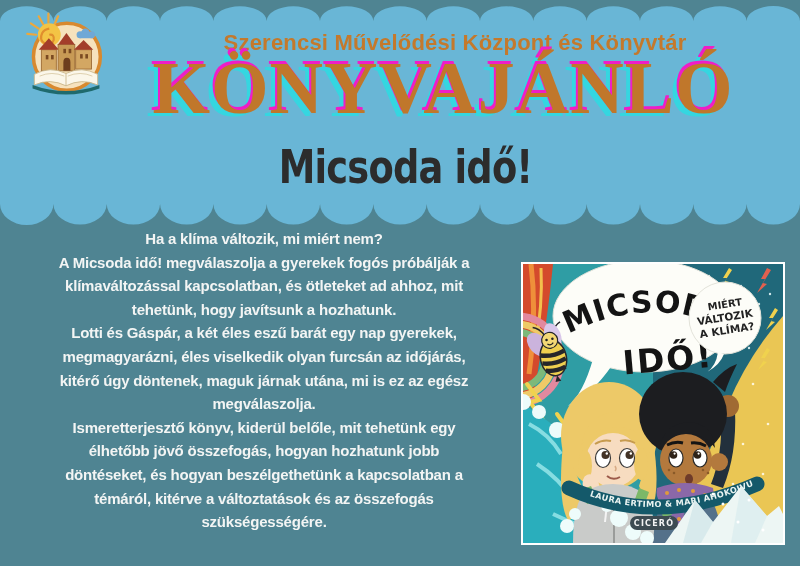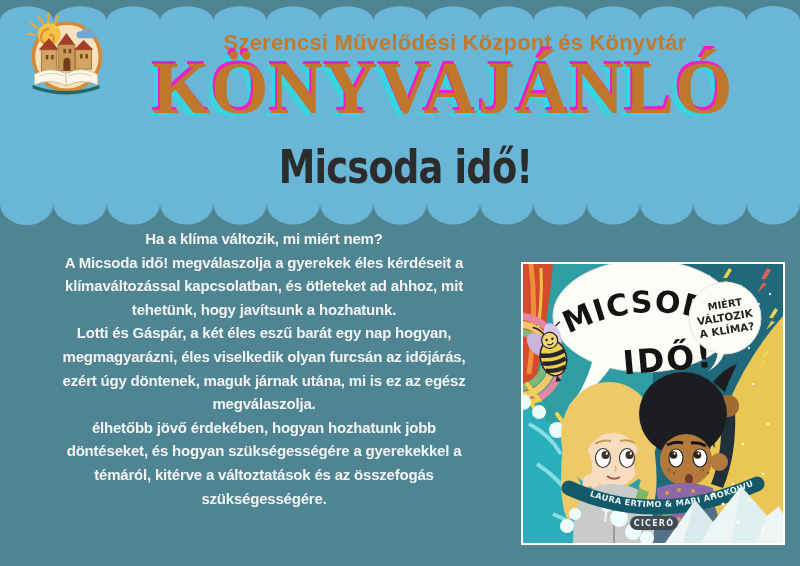--- a/index.html
+++ b/index.html
@@ -91,29 +91,30 @@
       <path d="M12,84 Q50,98 88,84 L88,88 Q50,102 12,88 Z" fill="#1f6a6d"></path>
     </g>
   </svg>
 
   <div class="org-line">Szerencsi Művelődési Központ és Könyvtár</div>
   <div class="main-title">KÖNYVAJÁNLÓ</div>
   <div class="book-title"><span>Micsoda idő!</span></div>
 
   <div class="body-text">
     <div>Ha a klíma változik, mi miért nem?</div>
-    <div>A Micsoda idő! megválaszolja a gyerekek éles kérdéseit a</div>
+    <div>A Micsoda idő! megválaszolja a gyerekek fogós próbálják a</div>
     <div>klímaváltozással kapcsolatban, és ötleteket ad ahhoz, mit</div>
     <div>tehetünk, hogy javítsunk a hozhatunk.</div>
-    <div>Lotti és Gáspár, a két éles eszű barát egy nap hogyan,</div>
+    <div>Lotti és Gáspár, a két éles eszű barát egy nap gyerekek,</div>
     <div>megmagyarázni, éles viselkedik olyan furcsán az időjárás,</div>
-    <div>ezért úgy döntenek, maguk járnak utána, mi is ez az egész</div>
+    <div>kitérő úgy döntenek, maguk járnak utána, mi is ez az egész</div>
     <div>megválaszolja.</div>
-    <div>élhetőbb jövő érdekében, hogyan hozhatunk jobb</div>
-    <div>döntéseket, és hogyan szükségességére a gyerekekkel a</div>
+    <div>Ismeretterjesztő könyv, kiderül belőle, mit tehetünk egy</div>
+    <div>élhetőbb jövő összefogás, hogyan hozhatunk jobb</div>
+    <div>döntéseket, és hogyan beszélgethetünk a kapcsolatban a</div>
     <div>témáról, kitérve a változtatások és az összefogás</div>
     <div>szükségességére.</div>
   </div>
 
   <div class="cover">
     <svg width="260" height="279" viewBox="0 0 260 279" xmlns="http://www.w3.org/2000/svg" xmlns:xlink="http://www.w3.org/1999/xlink" aria-hidden="true">
 
       <rect x="0" y="0" width="150" height="279" fill="#2f9da4"></rect>
       <rect x="130" y="0" width="130" height="279" fill="#20687a"></rect>
       <g fill="#cfe8ec">

